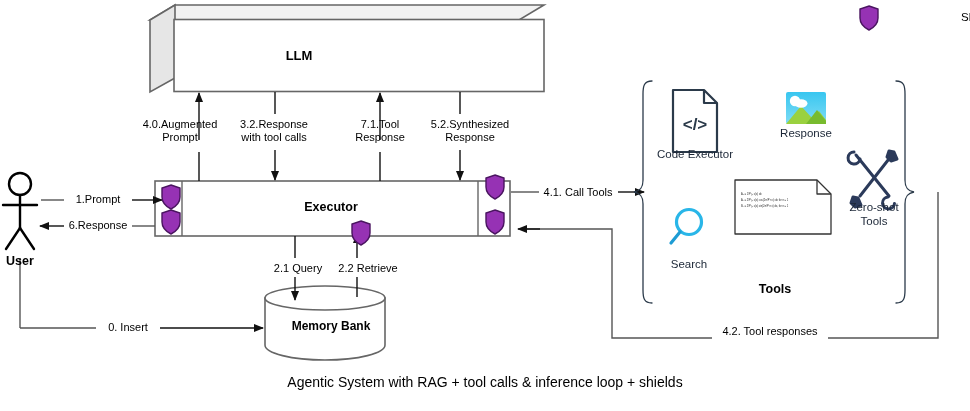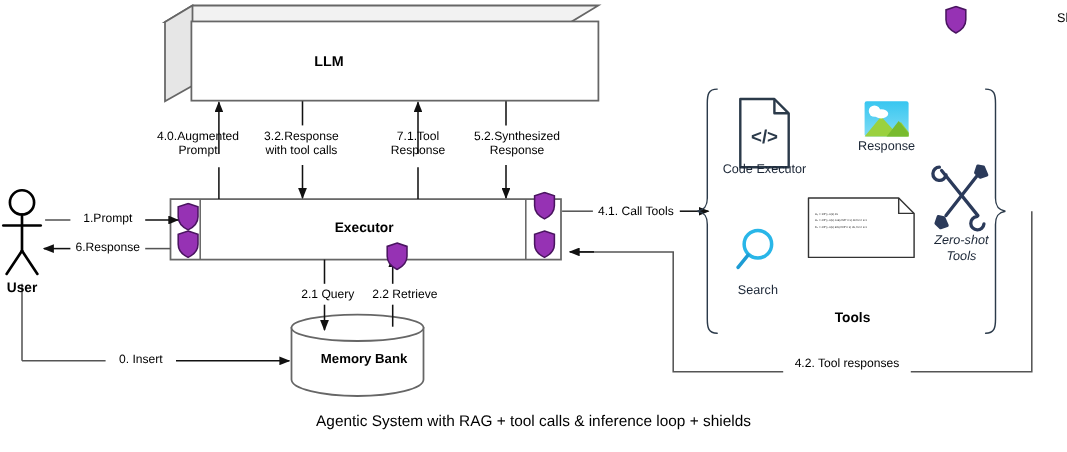--- a/index.html
+++ b/index.html
@@ -178,21 +178,21 @@
 
   <div class="lbl b" style="left:331px;top:320px;width:140px;margin-left:-70px;font-size:12px;">Memory Bank</div>
 
   <div class="lbl b" style="left:20px;top:255px;width:90px;margin-left:-45px;font-size:12.5px;">User</div>
 
   <div class="lbl b" style="left:775px;top:283px;width:120px;margin-left:-60px;font-size:12.5px;">Tools</div>
 
   <div class="icon-lbl" style="left:695px;top:147px;width:130px;margin-left:-65px;">Code Executor</div>
   <div class="icon-lbl" style="left:806px;top:126px;width:120px;margin-left:-60px;">Response</div>
   <div class="icon-lbl" style="left:689px;top:257px;width:100px;margin-left:-50px;">Search</div>
-  <div class="icon-lbl" style="left:874px;top:212px;width:66px;margin-left:-33px;font-style:italic;">Zero-shot Tools</div>
+  <div class="icon-lbl" style="left:874px;top:200px;width:66px;margin-left:-33px;">Zero-shot Tools</div>
 
   <div class="lbl" style="left:98px;top:193px;width:80px;margin-left:-40px;">1.Prompt</div>
   <div class="lbl" style="left:98px;top:219px;width:90px;margin-left:-45px;">6.Response</div>
   <div class="lbl" style="left:128px;top:321px;width:80px;margin-left:-40px;">0. Insert</div>
 
   <div class="lbl" style="left:298px;top:262px;width:80px;margin-left:-40px;">2.1 Query</div>
   <div class="lbl" style="left:368px;top:262px;width:90px;margin-left:-45px;">2.2 Retrieve</div>
 
   <div class="lbl" style="left:180px;top:118px;width:90px;margin-left:-45px;">4.0.Augmented
 Prompt</div>

